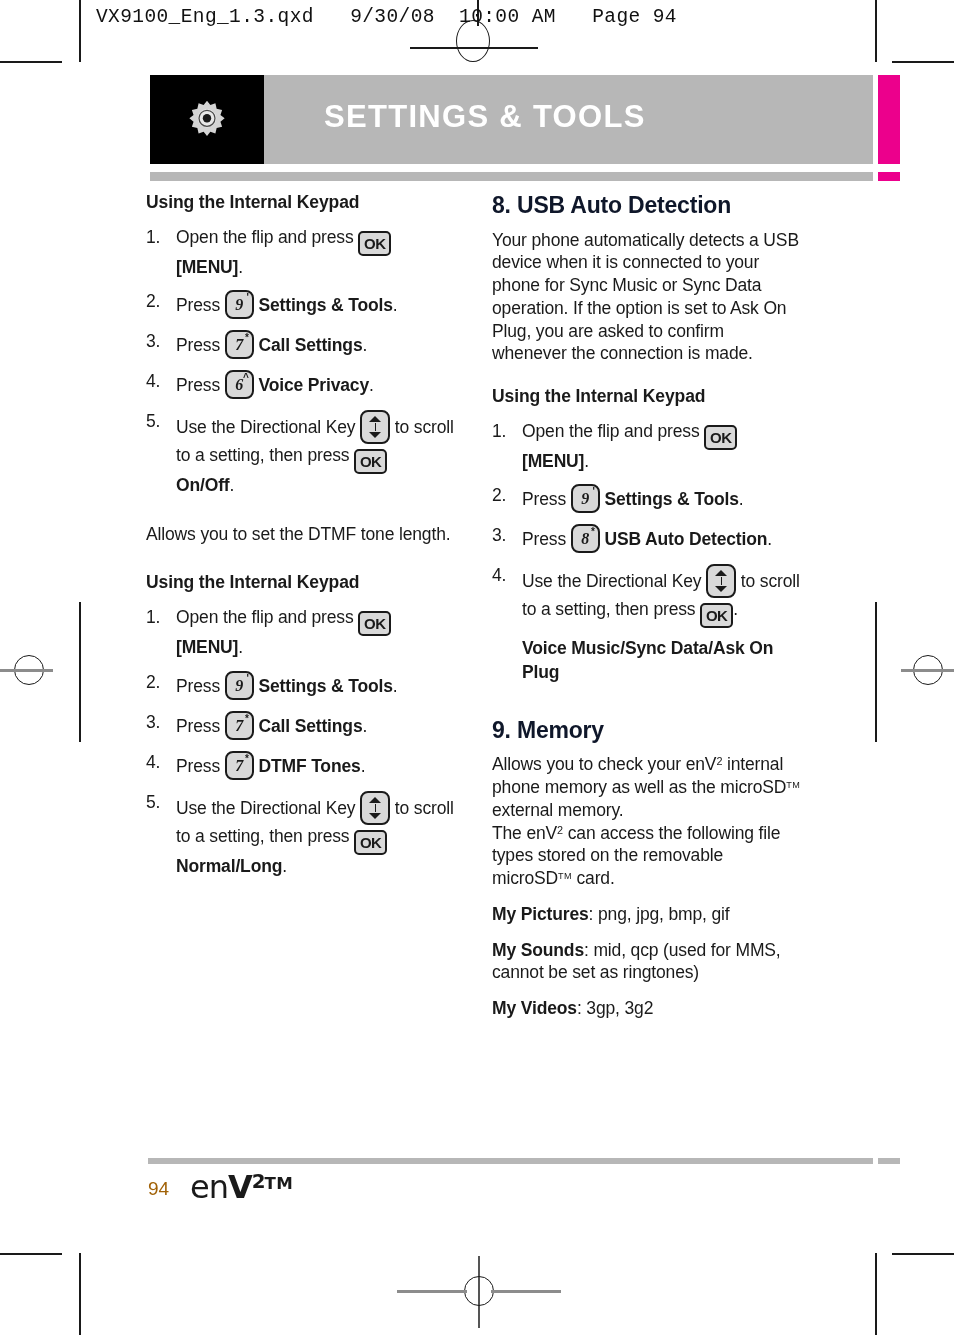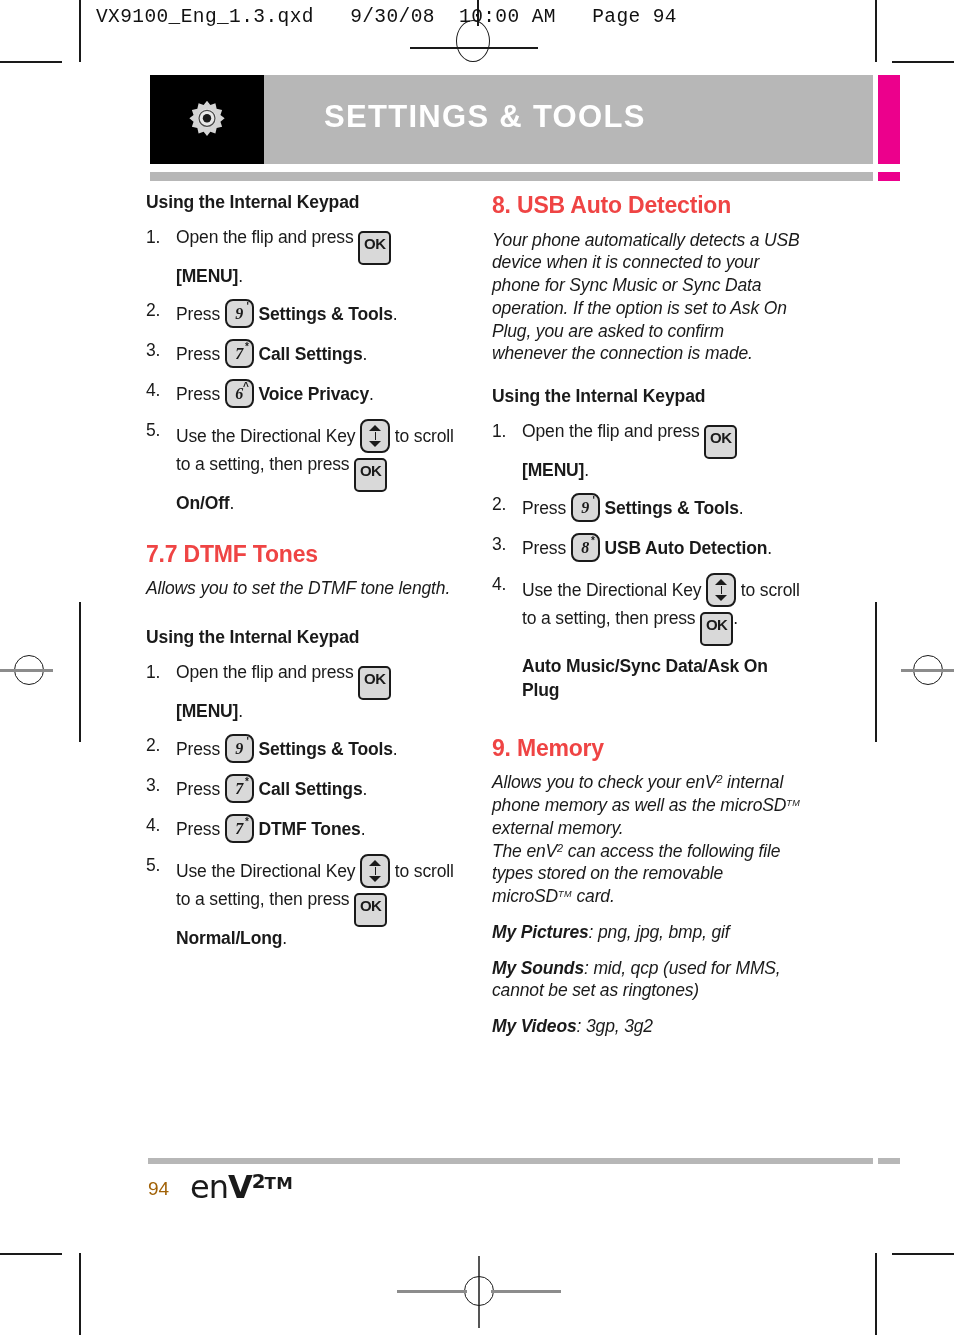--- a/index.html
+++ b/index.html
@@ -59,25 +59,25 @@
   
   .col{position:absolute;top:192px;width:310px;color:#1a1a1a;}
   .col-left{left:146px;}
   .col-right{left:492px;}
 
   h3.sub{
     font-size:17.5px;font-weight:bold;margin:0 0 13px 0;line-height:1.2;
     letter-spacing:-0.1px;
   }
   h2.sect{
-    font-size:23px;font-weight:bold;color:#ef4444;margin:0 0 9px 0;
+    font-size:23px;font-weight:bold;color:#0f172a;margin:0 0 9px 0;
     line-height:1.2;letter-spacing:-0.2px;
   }
   p.body{
-    font-size:17.5px;margin:0 0 13px 0;line-height:1.3;letter-spacing:-0.15px;font-style:italic;
+    font-size:17.5px;margin:0 0 13px 0;line-height:1.3;letter-spacing:-0.15px;
   }
   p.body.tight{margin-bottom:0;}
   .spacer-lg{height:22px;}
   .spacer-md{height:14px;}
   .spacer-sm{height:8px;}
 
   ol.steps{margin:0;padding:0;list-style:none;}
   ol.steps li{
     font-size:17.5px;line-height:1.33;margin:0 0 11px 0;
     padding-left:30px;position:relative;letter-spacing:-0.15px;
@@ -85,21 +85,21 @@
   ol.steps li .num{position:absolute;left:0;top:0;}
   b{font-weight:bold;}
   .ind{display:block;padding-left:0;font-weight:bold;}
 
   
   .key{
     display:inline-block;vertical-align:-6px;position:relative;
     box-sizing:border-box;background:#d9d9d9;border:2.5px solid #1a1a1a;
     border-radius:7px;text-align:center;
   }
-  .key-ok{width:33px;height:34px;border-radius:5px;font-size:15px;
+  .key-ok{width:33px;height:25px;border-radius:5px;font-size:15px;
           font-weight:bold;line-height:21px;letter-spacing:-0.5px;color:#1a1a1a;}
   .key-num{width:29px;height:29px;border-radius:8px;vertical-align:-8px;}
   .key-num .d{
     position:absolute;left:0;top:0;width:100%;line-height:26px;
     font-size:16px;font-style:italic;font-weight:bold;color:#1a1a1a;
     font-family:"Liberation Serif",serif;
   }
   .key-num .m{
     position:absolute;right:3px;top:1px;font-size:10px;color:#1a1a1a;
     line-height:10px;font-weight:bold;
@@ -194,21 +194,20 @@
       <b>Voice Privacy</b><span>.</span>
     </li>
     <li>
       <span class="num">5.</span>
       <span>Use the Directional Key </span><span class="key key-dir"><span class="tri up"></span><span class="bar"></span><span class="tri dn"></span></span><span> to scroll to a setting, then press </span><span class="key key-ok">OK</span><br>
       <b>On/Off</b><span>.</span>
     </li>
   </ol>
 
   <div class="spacer-md"></div>
-  <h2 class="sect">7.7 DTMF Tones</h2>
   <p class="body">Allows you to set the DTMF tone length.</p>
 
   <div class="spacer-md"></div>
   <h3 class="sub">Using the Internal Keypad</h3>
 
   <ol class="steps">
     <li>
       <span class="num">1.</span>
       <span>Open the flip and press </span><span class="key key-ok">OK</span><br>
       <b>[MENU]</b><span>.</span>
@@ -257,21 +256,21 @@
     </li>
     <li>
       <span class="num">3.</span>
       <span>Press </span><span class="key key-num"><span class="d">8</span><span class="m">*</span></span>
       <b>USB Auto Detection</b><span>.</span>
     </li>
     <li>
       <span class="num">4.</span>
       <span>Use the Directional Key </span><span class="key key-dir"><span class="tri up"></span><span class="bar"></span><span class="tri dn"></span></span><span> to scroll to a setting, then press </span><span class="key key-ok">OK</span><span>.</span>
       <div style="height:9px"></div>
-      <span class="ind">Auto Music/Sync Data/Ask On Plug</span>
+      <span class="ind">Voice Music/Sync Data/Ask On Plug</span>
     </li>
   </ol>
 
   <div class="spacer-lg"></div>
   <h2 class="sect">9. Memory</h2>
 
   <p class="body tight"><span>Allows you to check your enV</span><sup class="sq">2</sup><span> internal phone memory as well as the microSD</span><sup class="tm">TM</sup><span> external memory.</span></p>
 
   <p class="body"><span>The enV</span><sup class="sq">2</sup><span> can access the following file types stored on the removable microSD</span><sup class="tm">TM</sup><span> card.</span></p>
 

